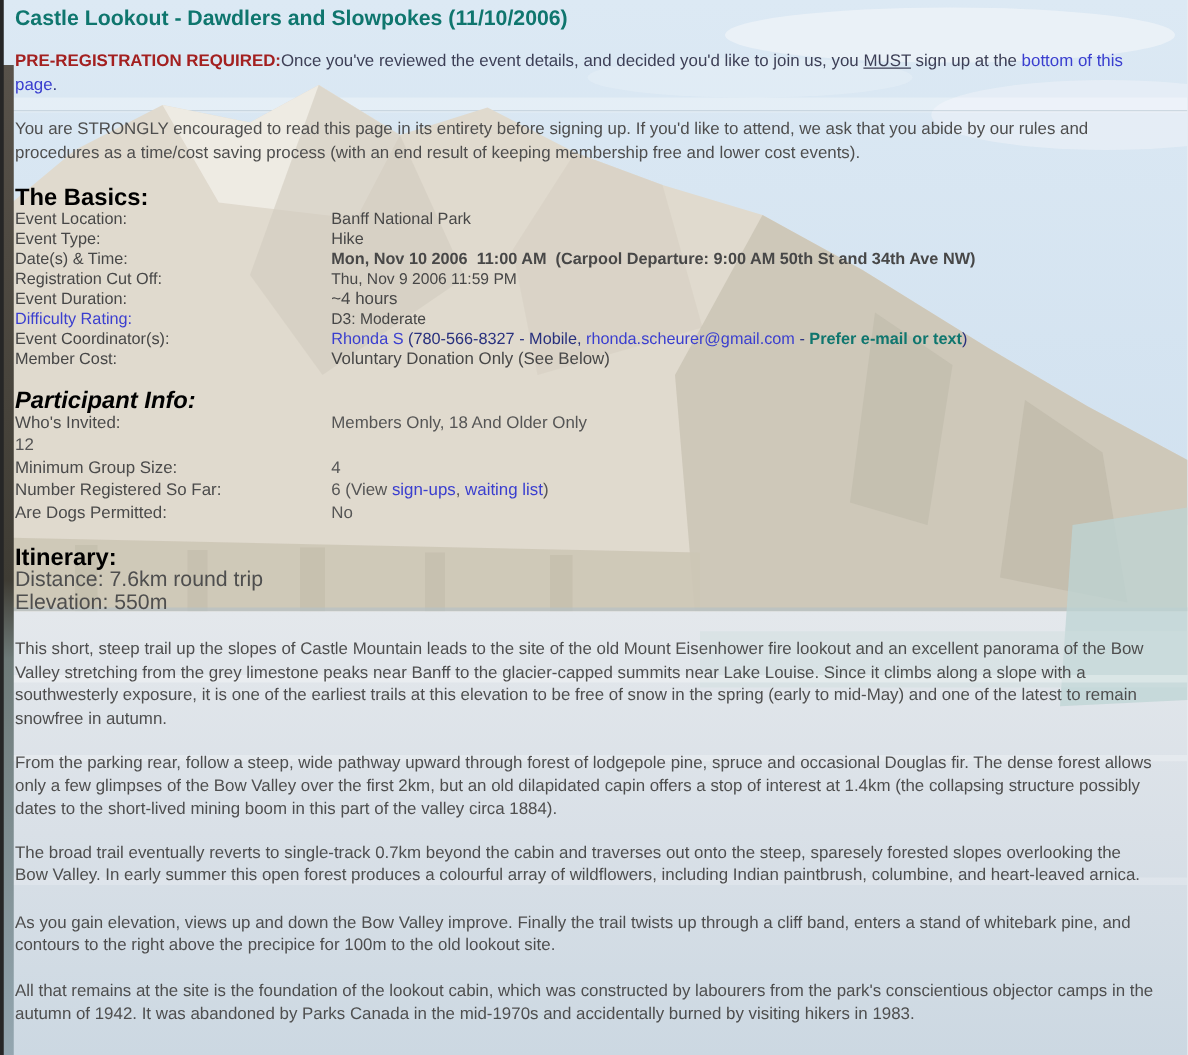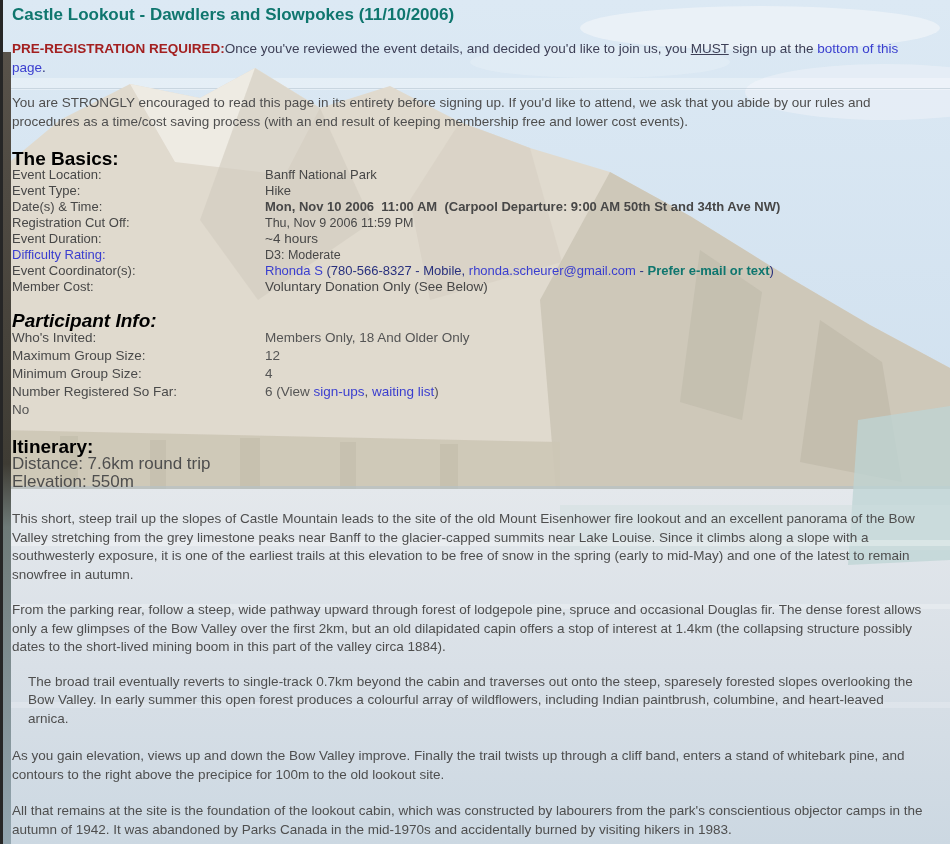--- a/index.html
+++ b/index.html
@@ -34,21 +34,21 @@
 
   .participant .kv { line-height:18px; font-size:13.5px; }
   .participant .kv .k { color:#4a4a4a; }
   .participant .kv .v { color:#555555; }
 
   .itin-line { font-size:17px; line-height:18px; color:#4e4e4e; margin:0; }
 
   .para { font-size:13.5px; line-height:18.5px; color:#4e4e4e; max-width:920px; }
   .p1 { margin:19px 0 0 0; }
   .p2 { margin:17px 0 0 0; }
-  .p3 { margin:16px 0 0 0;padding-left:16px; }
+  .p3 { margin:16px 0 0 0; }
   .p4 { margin:19px 0 0 0; }
   .p5 { margin:18px 0 0 0; }
 </style>
 </head>
 <body>
 
 <svg id="bg" viewBox="0 0 950 844" preserveAspectRatio="none" aria-hidden="true">
   <defs>
     <linearGradient id="sky" x1="0" y1="0" x2="0" y2="1">
       <stop offset="0" stop-color="#dce9f4"></stop>
@@ -149,32 +149,32 @@
   </div>
 
   <h2 class="section-heading m18">Participant Info:</h2>
 
   <div class="participant">
     <div class="kv">
       <span class="k">Who's Invited:</span>
       <span class="v">Members Only, 18 And Older Only</span>
     </div>
     <div class="kv">
-      <span class="k">Maximum Group Size:</span>
       <span class="v">12</span>
     </div>
     <div class="kv">
       <span class="k">Minimum Group Size:</span>
       <span class="v">4</span>
     </div>
     <div class="kv">
       <span class="k">Number Registered So Far:</span>
       <span class="v"><span>6 (View </span><a class="link">sign-ups</a><span>, </span><a class="link">waiting list</a><span>)</span></span>
     </div>
     <div class="kv">
+      <span class="k">Are Dogs Permitted:</span>
       <span class="v">No</span>
     </div>
   </div>
 
   <h2 class="section-heading">Itinerary:</h2>
   <p class="itin-line">Distance: 7.6km round trip</p>
   <p class="itin-line">Elevation: 550m</p>
 
   <p class="para p1">This short, steep trail up the slopes of Castle Mountain leads to the site of the old Mount Eisenhower fire lookout and an excellent panorama of the Bow Valley stretching from the grey limestone peaks near Banff to the glacier-capped summits near Lake Louise. Since it climbs along a slope with a southwesterly exposure, it is one of the earliest trails at this elevation to be free of snow in the spring (early to mid-May) and one of the latest to remain snowfree in autumn.</p>
   <p class="para p2">From the parking rear, follow a steep, wide pathway upward through forest of lodgepole pine, spruce and occasional Douglas fir. The dense forest allows only a few glimpses of the Bow Valley over the first 2km, but an old dilapidated capin offers a stop of interest at 1.4km (the collapsing structure possibly dates to the short-lived mining boom in this part of the valley circa 1884).</p>

